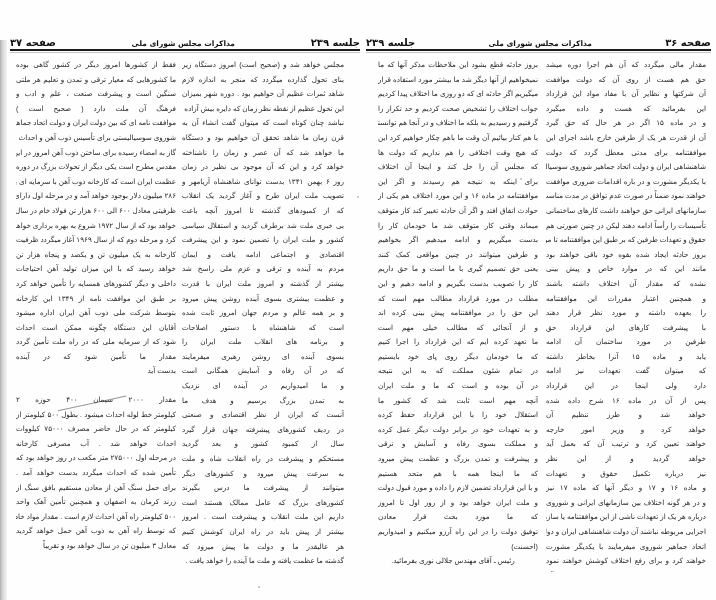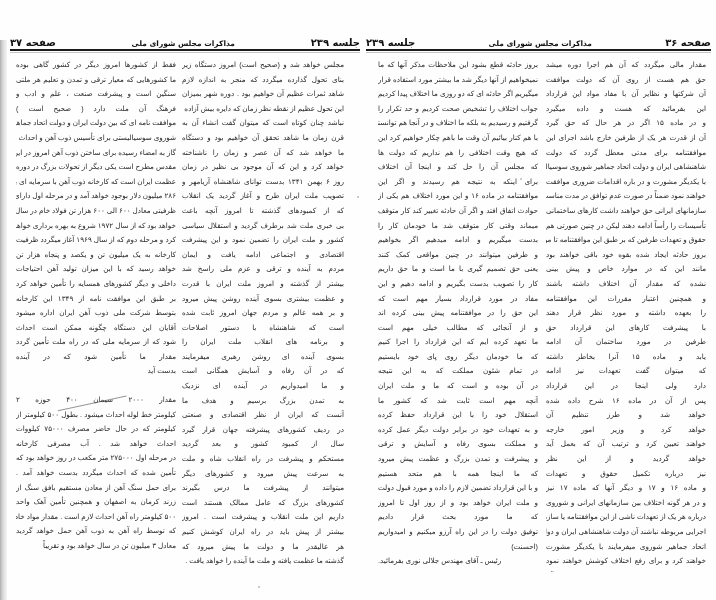--- a/index.html
+++ b/index.html
@@ -32,21 +32,21 @@
       color: #2a2a2a; text-align: justify; overflow: hidden;
     }
     .page.left  .col.c-a { left: 6px;   width: 160px; }
     .page.left  .col.c-b { left: 172px; width: 162px; }
     .page.right .col.c-a { left: 12px;   width: 160px; }
     .page.right .col.c-b { left: 180px; width: 160px; }
 
     .line { display: block; white-space: nowrap; overflow: hidden; text-align: justify; text-align-last: justify; }
     .line.short { text-align-last: right; }
     .gap { display: block; height: 14px; }
-    .speaker-plain { display: block; text-align: left; padding-right: 10px; white-space: nowrap; }
+    .speaker-plain { display: block; text-align: center; padding-right: 10px; white-space: nowrap; }
 
     .annot {
       position: absolute; left: 46px; top: 392px; width: 70px; height: 12px;
       border-bottom: 1px solid #444; transform: rotate(-12deg); opacity: .55;
     }
     .speck { position: absolute; width: 2px; height: 2px; background: #777; border-radius: 50%; opacity: .5; }
   </style>
 </head>
 <body>
 
@@ -195,36 +195,36 @@
         <span class="line">که هیچ وقت اختلافی را هم نداریم که دولت ها</span>
         <span class="line">که مجلس آن را حل کند و اینجا آن اختلاف</span>
         <span class="line">برای اینکه به نتیجه هم رسیدند و اگر این</span>
         <span class="line">موافقتنامه در ماده ۱۶ و این مورد اختلاف هم یکی از</span>
         <span class="line">حوادث اتفاق افتد و اگر آن حادثه تغییر کند کار متوقف</span>
         <span class="line">میماند وقتی کار متوقف شد ما خودمان کار را</span>
         <span class="line">بدست میگیریم و ادامه میدهیم اگر بخواهیم</span>
         <span class="line">و طرفین میتوانند در چنین مواقعی کمک کنند</span>
         <span class="line">یعنی حق تصمیم گیری با ما است و ما حق داریم</span>
         <span class="line">کار را تصویب بدست بگیریم و ادامه دهیم و این</span>
-        <span class="line">مفاد در مورد قرارداد بسیار مهم است که</span>
+        <span class="line">مطلب در مورد قرارداد مطالب مهم است که</span>
         <span class="line">این حق را در موافقتنامه پیش بینی کرده اند</span>
         <span class="line">و از آنجائی که مطالب خیلی مهم است</span>
         <span class="line">ما تعهد کرده ایم که این قرارداد را اجرا کنیم</span>
         <span class="line">که ما خودمان دیگر روی پای خود بایستیم</span>
         <span class="line">در تمام شئون مملکت که به این نتیجه</span>
         <span class="line">در آن بوده و است که ما و ملت ایران</span>
         <span class="line">آنچه مهم است ثابت شد که کشور ما</span>
         <span class="line">استقلال خود را با این قرارداد حفظ کرده</span>
         <span class="line">و به تعهدات خود در برابر دولت دیگر عمل کرده</span>
         <span class="line">و مملکت بسوی رفاه و آسایش و ترقی</span>
         <span class="line">و پیشرفت و تمدن بزرگ و عظمت پیش میرود</span>
         <span class="line">که ما اینجا همه با هم متحد هستیم</span>
         <span class="line">و با این قرارداد تضمین لازم را داده و مورد قبول دولت</span>
         <span class="line">و ملت ایران خواهد بود و از روز اول تا امروز</span>
-        <span class="line">که ما مورد بحث قرار دادیم</span>
+        <span class="line">که ما مورد بحث قرار معادن</span>
         <span class="line">توفیق دولت را در این راه آرزو میکنیم و امیدواریم</span>
         <span class="line short">(احسنت)</span>
         <span class="speaker-plain">رئیس ـ آقای مهندس جلالی نوری بفرمائید.</span>
         <span class="line"><b>مهندس جلالی نوری ـ</b> <span>با کسب اجازه از مقام</span></span>
       </div>
   </div>
 
   <div class="speck" style="left:357px;top:196px"></div>
   <div class="speck" style="left:520px;top:178px"></div>
   <div class="speck" style="left:258px;top:586px"></div>

